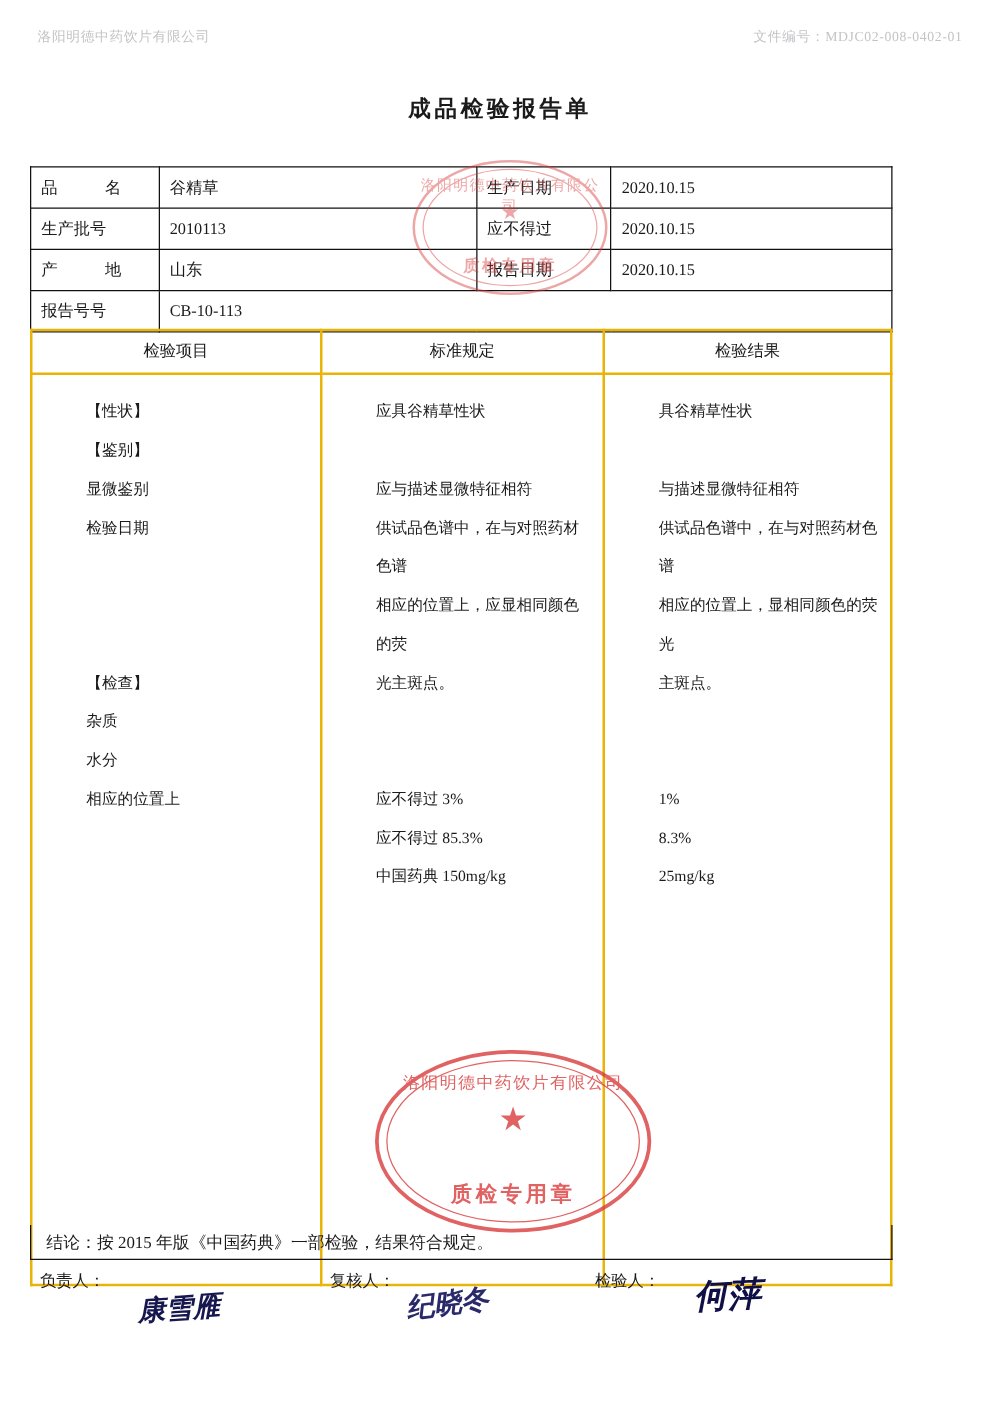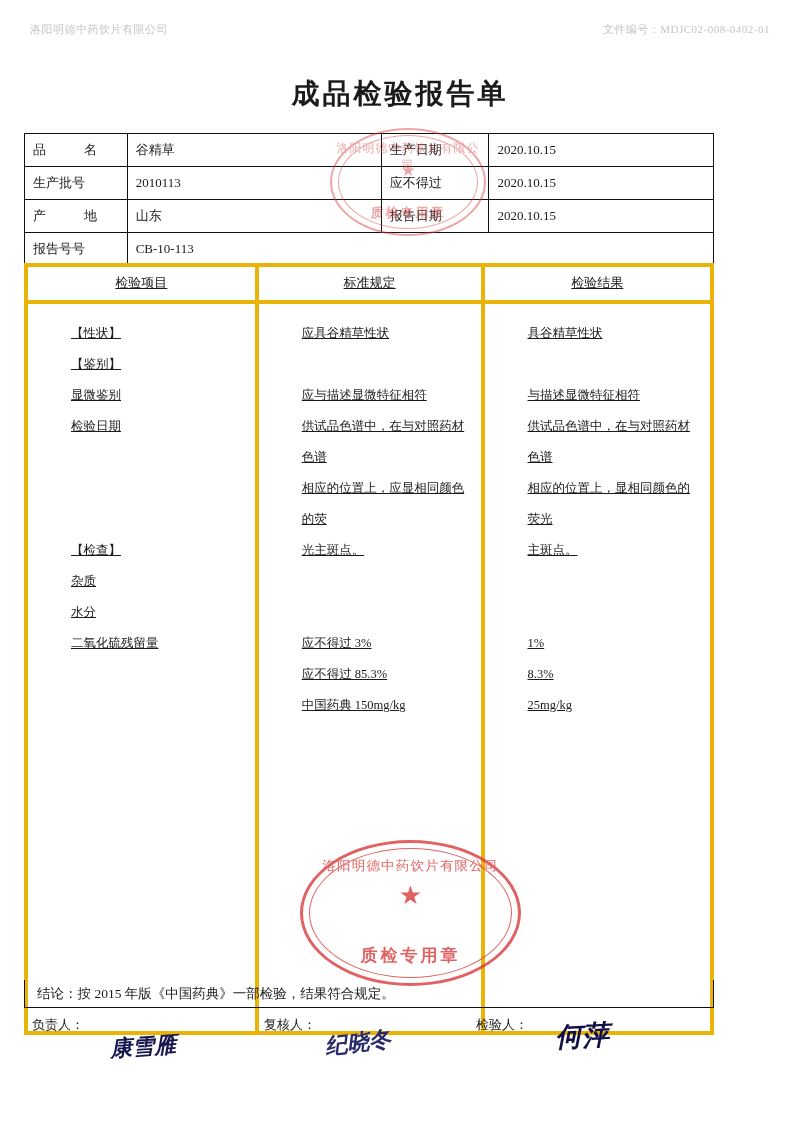--- a/index.html
+++ b/index.html
@@ -36,21 +36,21 @@
     filter: blur(.2px);
   }
   .scan-header span { opacity: .85; }
 
   .doc-title {
     position: absolute;
     top: 75px;
     left: 0;
     width: 800px;
     text-align: center;
-    font-size: 28px;
+    font-size: 18px;
     font-weight: bold;
     letter-spacing: 3px;
     font-family: "DejaVu Serif", "Liberation Serif", serif;
   }
 
   table.main {
     position: absolute;
     left: 24px;
     top: 133px;
     width: 690px;
@@ -81,24 +81,23 @@
   
   table.body {
     position: absolute;
     left: 24px;
     top: 263px;
     width: 690px;
     border-collapse: collapse;
     font-size: 12.5px;
   }
   table.body td {
-    border: 4px solid #eab308;
+    border: 2px solid #eab308;
     vertical-align: top;
     padding: 0;
-    text-decoration: underline;
   }
   .col-item { width: 232px; }
   .col-std { width: 226px; }
   .col-res { width: 230px; }
   .colhead {
     height: 26px;
     text-align: center;
     padding-top: 7px !important;
     font-size: 13px;
   }
@@ -266,21 +265,21 @@
           <div class="ln">【性状】</div>
           <div class="ln">【鉴别】</div>
           <div class="ln">显微鉴别</div>
           <div class="ln">检验日期</div>
           <div class="ln blank"></div>
           <div class="ln blank"></div>
           <div class="ln blank"></div>
           <div class="ln">【检查】</div>
           <div class="ln">杂质</div>
           <div class="ln">水分</div>
-          <div class="ln">二氧化硫残留量</div>
+          <div class="ln">相应的位置上</div>
         </div>
       </td>
       <td class="col-std">
         <div class="cellpad">
           <div class="ln">应具谷精草性状</div>
           <div class="ln blank"></div>
           <div class="ln">应与描述显微特征相符</div>
           <div class="ln">供试品色谱中，在与对照药材色谱</div>
           <div class="ln">相应的位置上，应显相同颜色的荧</div>
           <div class="ln">光主斑点。</div>

